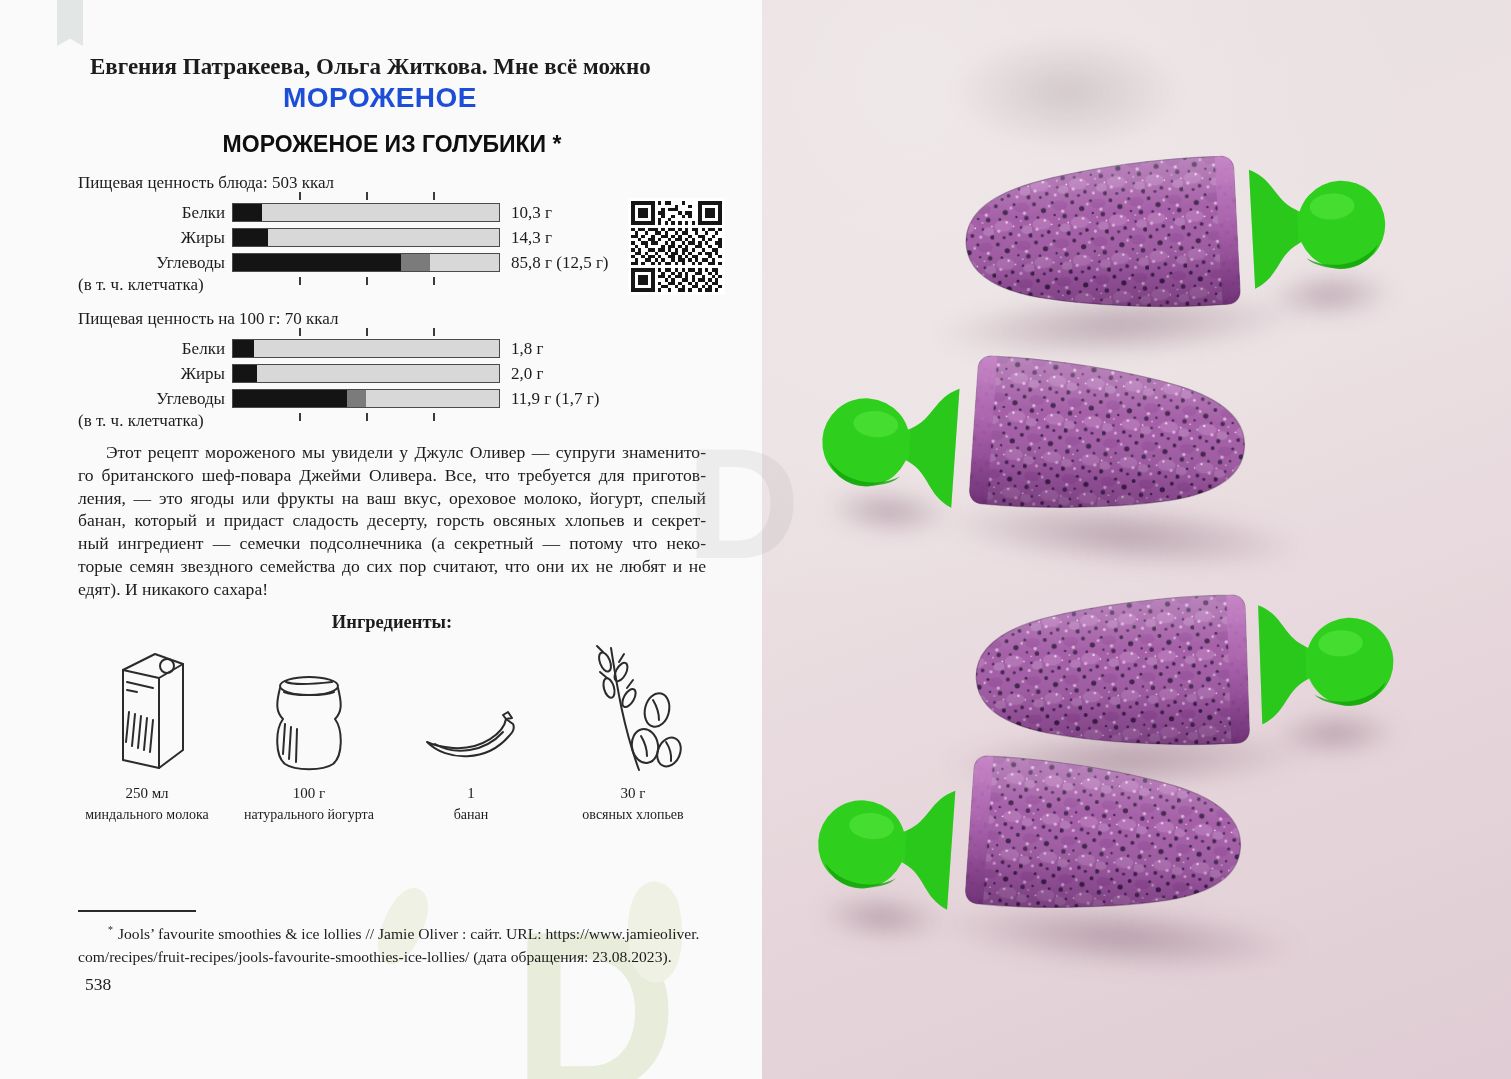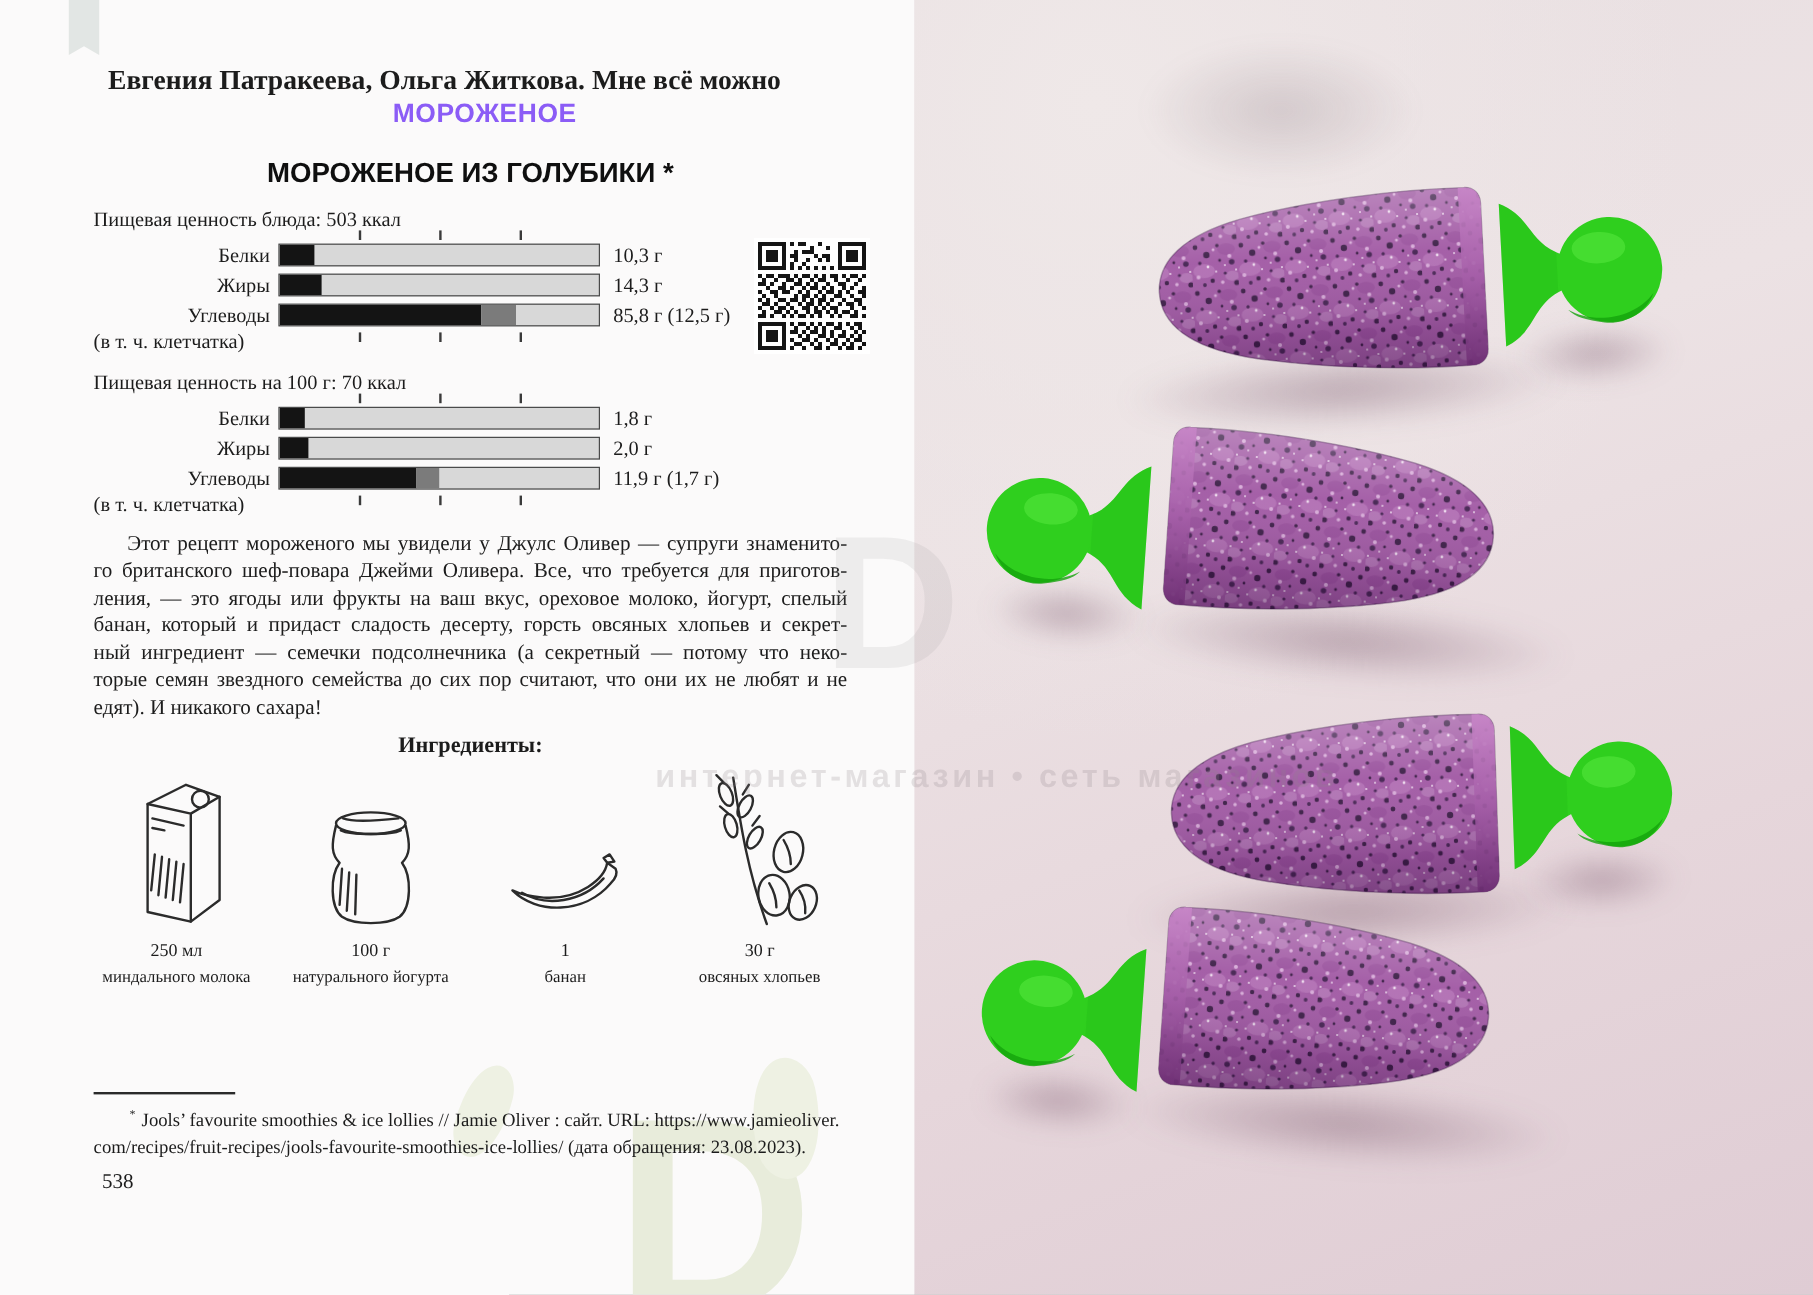--- a/index.html
+++ b/index.html
@@ -4,22 +4,22 @@
 <style>
   html,body{margin:0;padding:0;background:#888;}
   .stage{position:relative;width:1511px;height:1079px;overflow:hidden;background:#fbfafa;
          font-family:"Liberation Serif", serif;color:#1c1c1c;}
 
   
   .page{position:absolute;left:0;top:0;width:762px;height:1079px;background:#fbfafa;z-index:1;}
   .bookmark{position:absolute;left:57px;top:0;width:26px;height:46px;background:#e2e6e4;
             clip-path:polygon(0 0,100% 0,100% 100%,50% 84%,0 100%);}
   .book-header{position:absolute;left:90px;top:54px;font-size:23px;font-weight:bold;}
-  .title{position:absolute;left:90px;top:82px;width:628px;text-align:center;
-         font-family:"Liberation Sans", sans-serif;font-weight:700;font-size:22px;letter-spacing:.5px;color:#8b5cf6;}
+  .title{position:absolute;left:66px;top:82px;width:628px;text-align:center;
+         font-family:"Liberation Sans", sans-serif;font-weight:700;font-size:28px;letter-spacing:.5px;color:#1d4ed8;}
   .subtitle{position:absolute;left:78px;top:131px;width:628px;text-align:center;
          font-family:"Liberation Sans", sans-serif;font-weight:700;font-size:23px;color:#0f0f0f;}
 
   
   .nblock{position:absolute;left:78px;width:620px;font-size:17px;}
   .nheading{position:absolute;left:0;top:0;}
   .nrows{position:absolute;left:0;top:30px;}
   .nrow{display:flex;align-items:center;margin-bottom:6px;height:19px;}
   .nlabel{width:147px;text-align:right;padding-right:7px;flex:none;}
   .ntrack{width:268px;height:19px;flex:none;background:#d8d8d8;border:1px solid #4a4a4a;
@@ -405,15 +405,14 @@
       <svg class="mirror" style="left:0;top:48px" width="140" height="123" viewBox="0 0 150 132">
           <use href="#pop-handle"></use>
         </svg>
       <svg class="mirror" style="left:128px;top:8px" width="332" height="158" viewBox="0 0 340 190">
           <use href="#pop-body"></use>
         </svg>
     </div>
   </div>
 
   <div class="wm-gray-d">D</div>
-  <div class="wm-tagline">интернет-магазин • сеть магазинов</div>
 
 </div>
 
 </body></html>

